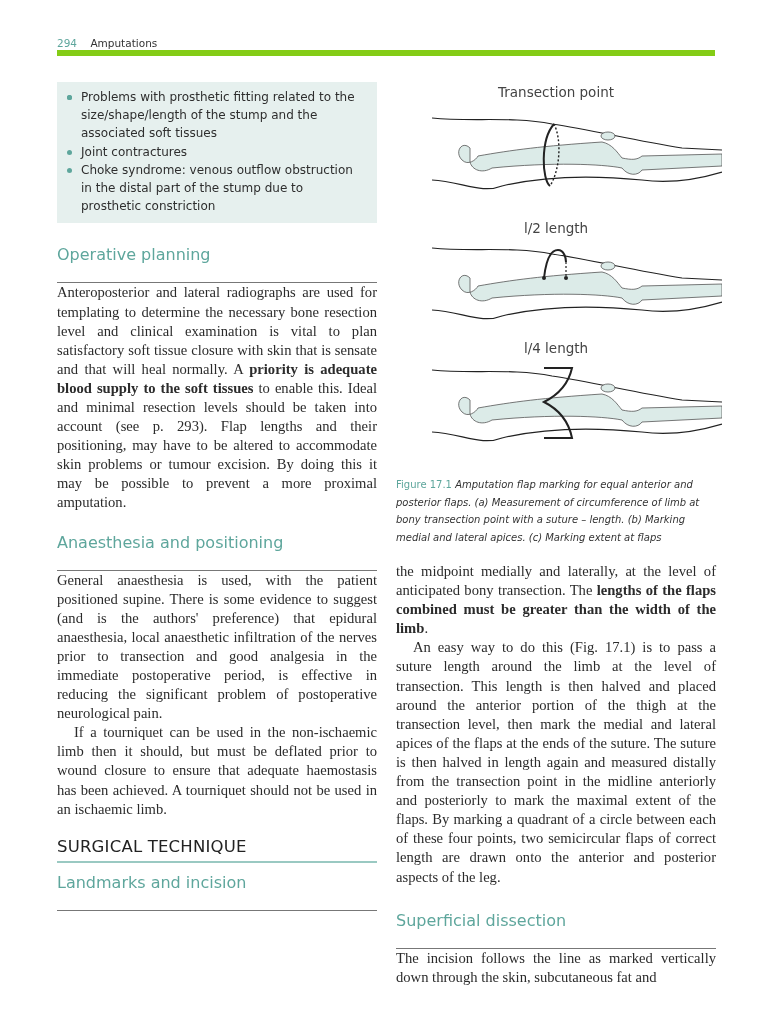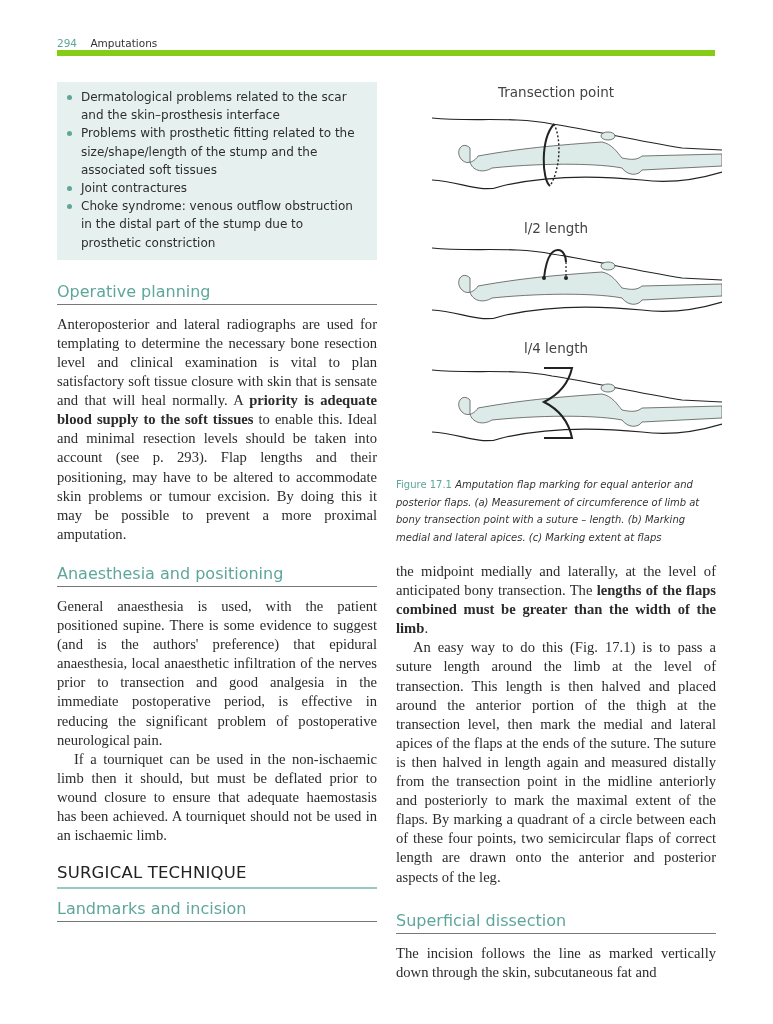--- a/index.html
+++ b/index.html
@@ -12,23 +12,23 @@
   .running-head .title { color:#333; }
 
   .col-left { position:absolute; left:57px; top:82px; width:320px; }
   .col-right { position:absolute; left:396px; top:80px; width:320px; }
 
   .bullet-box { background:#e6f0ee; padding:6px 10px 8px 8px; margin-left:0; width:302px; }
   .bullet-box ul { list-style:none; margin:0; padding:0; }
   .bullet-box li { position:relative; padding-left:16px; font-size:12px; line-height:18.2px; color:#2e2e2e; }
   .bullet-box li .dot { position:absolute; left:2px; top:7px; width:5px; height:5px; border-radius:50%; background:#5ea69c; }
 
-  .h2 { font-size:16px; color:#5ea69c; line-height:20px; padding-bottom:2px; border-bottom:1.5px solid #777; margin-top:14px; }
+  .h2 { font-size:16px; color:#5ea69c; line-height:20px; padding-bottom:17px; border-bottom:1.5px solid #777; margin-top:14px; }
   .h1 { font-size:16.5px; color:#222; line-height:20px; padding-bottom:4px; border-bottom:2px solid #9ac9c2; margin-top:18px; letter-spacing:0.2px; }
-  .body-text { font-size:14.6px; line-height:19.1px; text-align:justify; color:#2b2b2b; margin-top:10px; }
+  .body-text { font-size:14.6px; line-height:19.1px; text-align:justify; color:#2b2b2b; }
   .body-text p { margin:0; }
   .body-text p.indent { text-indent:17px; }
   .body-text b { font-weight:bold; }
 
   .figure { position:relative; width:320px; height:380px; }
   .fig-label { position:absolute; font-size:13.5px; color:#444; text-align:center; width:320px; left:0; }
   .fig-svg { position:absolute; left:36px; width:290px; height:90px; }
 
   .caption { font-size:10px; line-height:17.5px; font-style:italic; color:#333; margin-top:16px; }
   .caption .fig-num { color:#5ea69c; font-style:normal; }
@@ -37,21 +37,21 @@
 <body>
 
 <div class="running-head sans">
   <span class="num">294</span>
   <span class="title">Amputations</span>
 </div>
 
 <div class="col-left">
   <div class="bullet-box sans">
     <ul>
-      <li><span class="dot"></span><span>Dermatological problems related to the scar and the skin–prosthesis interface</span></li>
+      <li><span class="dot"></span></li>
       <li><span class="dot"></span><span>Problems with prosthetic fitting related to the size/shape/length of the stump and the associated soft tissues</span></li>
       <li><span class="dot"></span><span>Joint contractures</span></li>
       <li><span class="dot"></span><span>Choke syndrome: venous outflow obstruction in the distal part of the stump due to prosthetic constriction</span></li>
     </ul>
   </div>
 
   <div class="h2 sans" style="margin-top:22px;">Operative planning</div>
   <div class="body-text serif">
     <p><span>Anteroposterior and lateral radiographs are used for templating to determine the necessary bone resection level and clinical examination is vital to plan satisfactory soft tissue closure with skin that is sensate and that will heal normally. A </span><b>priority is adequate blood supply to the soft tissues</b><span> to enable this. Ideal and minimal resection levels should be taken into account (see p. 293). Flap lengths and their positioning, may have to be altered to accommodate skin problems or tumour excision. By doing this it may be possible to prevent a more proximal amputation.</span></p>
   </div>

